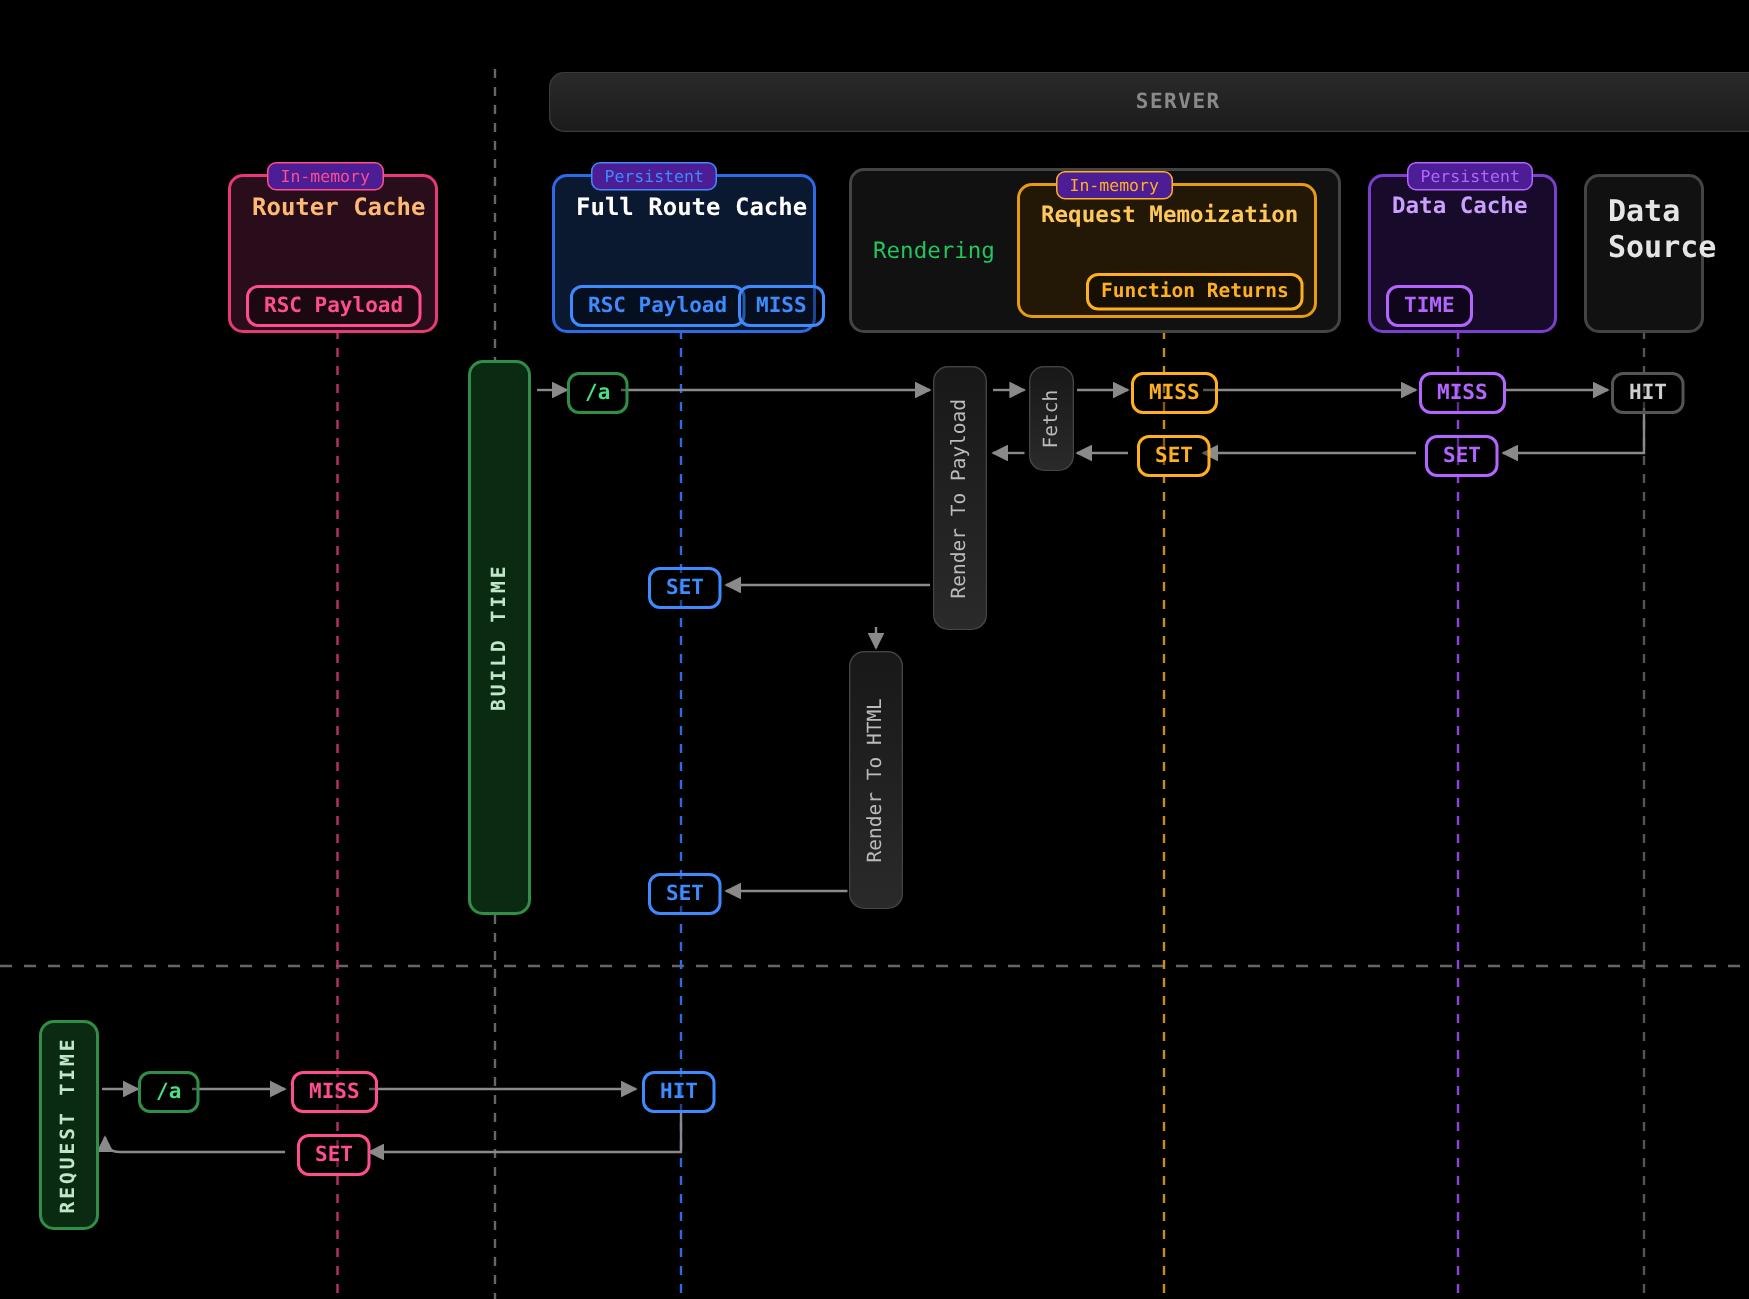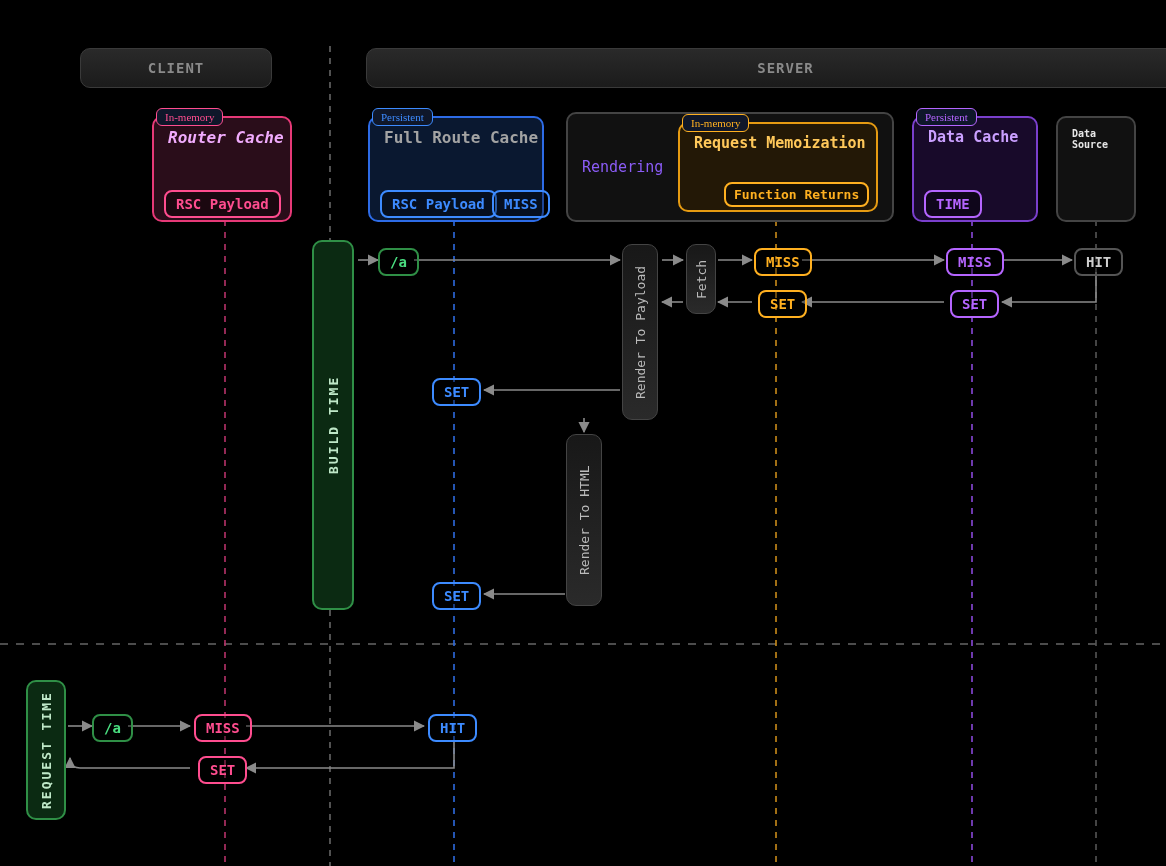--- a/index.html
+++ b/index.html
@@ -18,23 +18,23 @@
     position: absolute; border-radius: 10px;
     background: rgba(255,255,255,0.02);
     border: 2px solid #444;
     padding: 36px 12px 12px 12px;
   }
   .panel .title {
     position: absolute; top: 10px; left: 14px;
     font-size: 16px; font-weight: 700;
   }
   .tag-badge {
-    position: absolute; top: -10px; left: 2px;
+    position: absolute; top: -10px; left: 24px;
     font-size: 11px; padding: 2px 8px; border-radius: 6px;
-    border: 1px solid; background: #0f172a; font-family: Liberation Serif, serif;
+    border: 1px solid; background: #4c1d95;
   }
 
   .chip {
     position: absolute; padding: 4px 10px; border-radius: 8px;
     border: 2px solid; font-size: 14px; font-weight: 600;
     background: rgba(0,0,0,0.35);
   }
 
   .vbar {
     position: absolute; border-radius: 10px;
@@ -46,53 +46,52 @@
   .vblock {
     position: absolute; border-radius: 10px;
     display: flex; align-items: center; justify-content: center;
     writing-mode: vertical-rl; transform: rotate(180deg);
     font-size: 13px; color: #bbb;
     background: linear-gradient(180deg, #2a2a2a 0%, #181818 100%);
     border: 1px solid #444;
   }
 
   .render-label {
-    position: absolute; color: #8b5cf6; font-size: 15px; font-weight: 500;
+    position: absolute; color: #22c55e; font-size: 15px; font-weight: 500;
   }
 
   
   .pink   { color: #ff4d8f; border-color: #ff4d8f; }
   .blue   { color: #3d8bff; border-color: #3d8bff; }
   .orange { color: #ffb020; border-color: #ffb020; }
   .purple { color: #b565ff; border-color: #b565ff; }
   .gray   { color: #cfcfcf; border-color: #555; }
   .green  { color: #4ade80; border-color: #2f8f46; }
 
   .panel.pink-p   { border-color: #e63977; background: #2a0d1a; }
   .panel.blue-p   { border-color: #2d6be6; background: #0a1830; }
   .panel.orange-p { border-color: #e69b12; background: #231806; }
   .panel.purple-p { border-color: #7a3fcc; background: #180a2a; }
   .panel.gray-p   { border-color: #444; background: #111; }
 
-  .panel.pink-p .title   { color: #f0abfc; font-style: italic; }
-  .panel.blue-p .title   { color: #a3a3a3; }
+  .panel.pink-p .title   { color: #fdba74; }
+  .panel.blue-p .title   { color: #ffffff; }
   .panel.orange-p .title { color: #ffc85a; }
   .panel.purple-p .title { color: #caa0ff; text-align: right; }
   .panel.gray-p .title   { color: #e5e5e5; }
 
   svg.overlay { position: absolute; inset: 0; pointer-events: none; }
   .arrow { stroke: #8a8a8a; stroke-width: 1.6; fill: none; marker-end: url(#arrow-gray); }
   .dash-v { stroke-dasharray: 6 6; stroke-width: 1.6; fill: none; }
   .dash-h { stroke: #666; stroke-dasharray: 8 8; stroke-width: 1.6; fill: none; }
 </style>
 </head>
 <body>
 <div class="stage">
 
-<div class="section-header" style="left:80px; top:48px; width:192px;">CLIENT</div>
 <div class="section-header" style="left:366px; top:48px; width:839px;">SERVER</div>
 
 <svg class="overlay" width="1166" height="866">
   <defs>
     <marker id="arrow-gray" viewBox="0 0 10 10" refX="9" refY="5" markerWidth="7" markerHeight="7" orient="auto-start-reverse">
       <path d="M 0 0 L 10 5 L 0 10 z" fill="#8a8a8a"></path>
     </marker>
   </defs>
 
   <line class="dash-v" x1="330" y1="46" x2="330" y2="866" stroke="#666"></line>
@@ -162,21 +161,21 @@
   <div class="chip orange" style="left:10px; top:58px; font-size:13px; padding:3px 8px;margin-left:34px;">Function Returns</div>
 </div>
 
 <div class="panel purple-p" style="left:912px; top:116px; width:126px; height:106px;">
   <div class="tag-badge purple">Persistent</div>
   <div class="title" style="font-size:15px;">Data Cache</div>
   <div class="chip purple" style="left:10px; top:72px;">TIME</div>
 </div>
 
 <div class="panel gray-p" style="left:1056px; top:116px; width:80px; height:106px;">
-  <div class="title" style="font-size:10px; white-space:pre-line;">Data
+  <div class="title" style="font-size:20px; white-space:pre-line;">Data
 Source</div>
 </div>
 
 <div class="vbar" style="left:312px; top:240px; width:42px; height:370px; background:#0b2a12; border:2px solid #2f8f46; color:#bfe8c8;">BUILD TIME</div>
 
 <div class="vbar" style="left:26px; top:680px; width:40px; height:140px; background:#0b2a12; border:2px solid #2f8f46; color:#bfe8c8;">REQUEST TIME</div>
 
 <div class="chip green" style="left:378px; top:248px; padding:4px 10px;">/a</div>
 <div class="chip green" style="left:92px; top:714px; padding:4px 10px;">/a</div>
 

